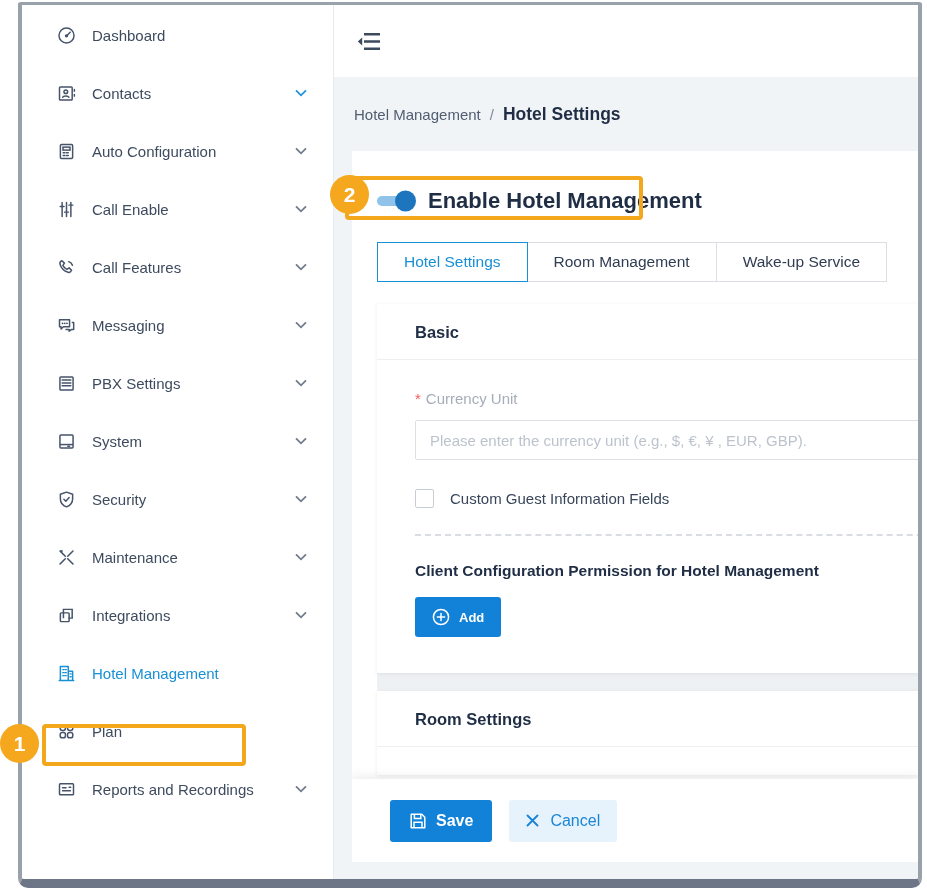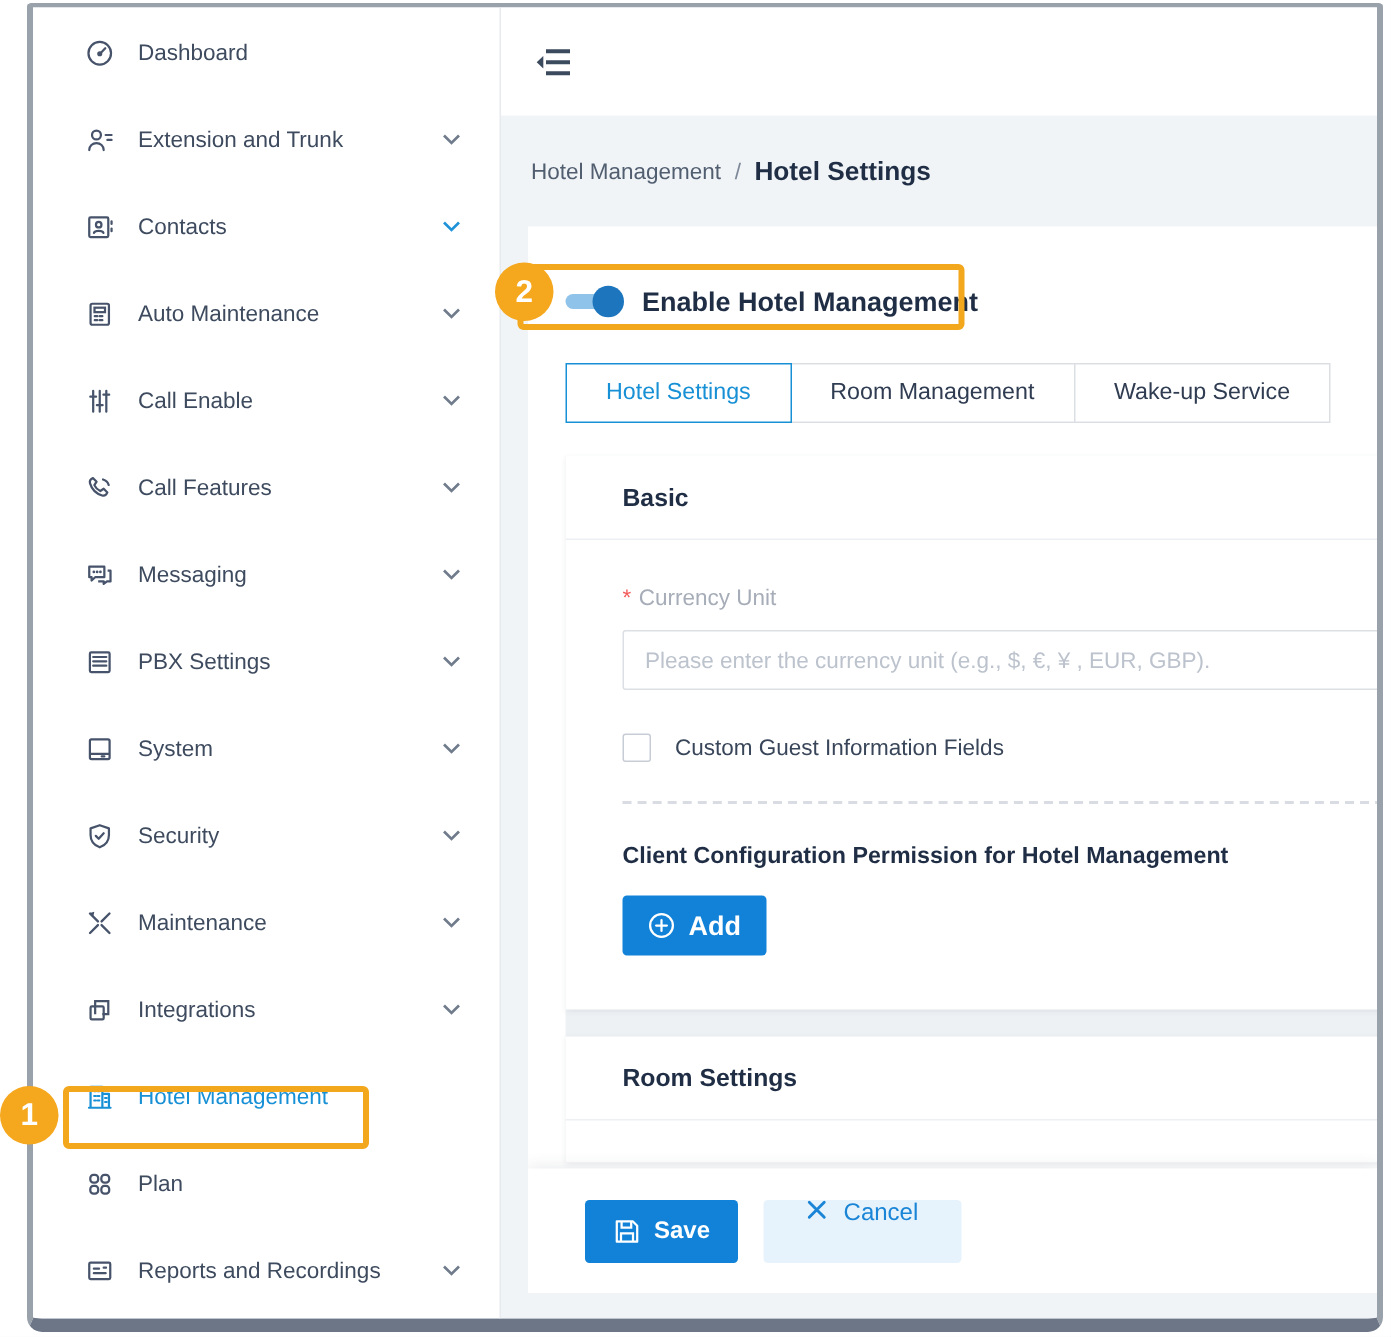--- a/index.html
+++ b/index.html
@@ -31,21 +31,21 @@
   .crumb-sep {margin:0 9px;font-size:15px;color:#7d München88;color:#7d8898;}
   .crumb-current {font-size:17.5px;font-weight:bold;color:#1f2d45;}
   .panel {flex:1;margin-left:18px;margin-bottom:17px;background:#fff;position:relative;overflow:hidden;}
   .panel-scroll {position:absolute;left:0;right:0;top:0;bottom:83px;overflow:hidden;padding:28px 0 0 25px;}
   
   .toggle-row {display:flex;align-items:center;height:44px;}
   .switch {width:36px;height:10px;border-radius:5px;background:#8fc3ea;position:relative;
            flex:none;cursor:pointer;}
   .switch::after {content:'';position:absolute;right:-3px;top:50%;transform:translateY(-50%);
                   width:21px;height:21px;border-radius:50%;background:#1d76bd;}
-  .toggle-label {margin-left:15px;font-size:18px;font-weight:bold;color:#1f2d45;white-space:nowrap;text-align:center;}
+  .toggle-label {margin-left:15px;font-size:22px;font-weight:bold;color:#1f2d45;white-space:nowrap;text-align:center;}
   
   .tabs {display:flex;margin-top:19px;}
   .tab {height:40px;box-sizing:border-box;display:flex;align-items:center;justify-content:center;
         border:1px solid #dbdfe4;background:#fff;color:#2f3c51;font-size:15.5px;
         padding:0 26px;margin-left:-1px;cursor:pointer;white-space:nowrap;}
   .tab:first-child {margin-left:0;}
   .tab.active {border-color:#1890d5;color:#1890d5;position:relative;z-index:1;}
   
   .cards {margin-top:22px;width:625px;background:#eef1f4;}
   .card {background:#fff;box-shadow:0 1px 4px rgba(40,55,80,0.09);}
@@ -60,30 +60,30 @@
                font-family:"Liberation Sans",sans-serif;}
   .text-input::placeholder {color:#bcc3cd;}
   .check-row {display:flex;align-items:center;margin-top:29px;}
   .checkbox {width:19px;height:19px;box-sizing:border-box;border:1px solid #c8cdd5;border-radius:2px;
              background:#fff;flex:none;cursor:pointer;}
   .check-label {margin-left:16px;font-size:15px;color:#39465a;}
   .dash-sep {border:none;border-top:2px dashed #d9dde3;width:578px;margin:26px 0;}
   .perm-label {font-size:15.5px;font-weight:bold;color:#1f2d45;}
   .add-btn {margin-top:17px;display:inline-flex;align-items:center;gap:9px;background:#1182d8;
             color:#fff;border:none;border-radius:3px;height:40px;padding:0 17px;
-            font-size:18px;font-weight:bold;cursor:pointer;font-family:"Liberation Sans",sans-serif;}
+            font-size:13px;font-weight:bold;cursor:pointer;font-family:"Liberation Sans",sans-serif;}
   .room-body {height:28px;}
   
   .panel-footer {position:absolute;left:0;right:0;bottom:0;height:83px;background:#fff;z-index:3;
                  box-shadow:0 -2px 10px rgba(50,60,80,0.10);display:flex;align-items:center;
                  padding-left:38px;gap:17px;}
   .save-btn {display:inline-flex;align-items:center;gap:9px;height:42px;padding:12px 19px;background:#1182d8;
              color:#fff;font-size:16px;font-weight:bold;border:none;border-radius:3px;cursor:pointer;
              font-family:"Liberation Sans",sans-serif;}
-  .cancel-btn {display:inline-flex;align-items:flex-start;gap:11px;height:42px;padding:0 29px;background:#e7f3fc;
+  .cancel-btn {display:inline-flex;align-items:center;gap:11px;height:42px;padding:0 17px;background:#e7f3fc;
              color:#1a85d6;font-size:16px;border:none;border-radius:3px;cursor:pointer;
              font-family:"Liberation Sans",sans-serif;}
   
   .hl-box {position:absolute;border:4px solid #f2a71d;border-radius:4px;z-index:5;pointer-events:none;}
   .hl-box1 {left:42px;top:724px;width:196px;height:34px;}
   .hl-box2 {left:345px;top:176px;width:290px;height:36px;}
   .badge {position:absolute;width:39px;height:39px;border-radius:50%;background:#f5a71e;color:#fff;
           font-size:21px;font-weight:bold;display:flex;align-items:center;justify-content:center;z-index:6;}
   .badge1 {left:0;top:724px;}
   .badge2 {left:330px;top:175px;}
@@ -101,35 +101,20 @@
         <span class="ic">
           <svg width="21" height="21" viewBox="0 0 24 24" fill="none" stroke="currentColor" stroke-width="1.7">
             <circle cx="12" cy="12" r="8.6"></circle>
               <path d="M12 12.6 L16.2 8.2" stroke-linecap="round"></path>
               <circle cx="12" cy="12.4" r="1.1" fill="currentColor"></circle>
             </svg>
         </span>
         <span class="lbl">Dashboard</span>
       </div>
 
-      <div class="side-item">
-        <span class="ic">
-          <svg width="21" height="21" viewBox="0 0 24 24" fill="none" stroke="currentColor" stroke-width="1.7">
-            <circle cx="9.5" cy="8" r="3.4"></circle>
-              <path d="M4 19.5c0-3.2 2.5-5.3 5.5-5.3s5.5 2.1 5.5 5.3" stroke-linecap="round"></path>
-              <path d="M16.5 8h4.5M17.8 11.8h3.2" stroke-linecap="round"></path>
-            </svg>
-        </span>
-        <span class="lbl">Extension and Trunk</span>
-        <span class="chev">
-          <svg width="12" height="8" viewBox="0 0 12 8" fill="none" stroke="currentColor" stroke-width="1.8">
-              <path d="M1 1.3 L6 6.3 L11 1.3"></path>
-            </svg>
-        </span>
-      </div>
 
       <div class="side-item">
         <span class="ic">
           <svg width="21" height="21" viewBox="0 0 24 24" fill="none" stroke="currentColor" stroke-width="1.7">
             <rect x="4" y="4.5" width="14.5" height="15" rx="1"></rect>
               <circle cx="11.2" cy="10" r="2.1"></circle>
               <path d="M7.6 16.3c.6-2 6.6-2 7.2 0" stroke-linecap="round"></path>
               <path d="M21 7.5v2M21 13v2" stroke-linecap="round"></path>
             </svg>
         </span>
@@ -142,21 +127,21 @@
       </div>
 
       <div class="side-item">
         <span class="ic">
           <svg width="21" height="21" viewBox="0 0 24 24" fill="none" stroke="currentColor" stroke-width="1.7">
             <rect x="5" y="4" width="14" height="16" rx="1.3"></rect>
               <rect x="8" y="7" width="8" height="3.4"></rect>
               <path d="M8.2 13.5h2M8.2 16.5h2M12 13.5h2M12 16.5h2" stroke-linecap="round"></path>
             </svg>
         </span>
-        <span class="lbl">Auto Maintenance</span>
+        <span class="lbl">Auto Configuration</span>
         <span class="chev">
           <svg width="12" height="8" viewBox="0 0 12 8" fill="none" stroke="currentColor" stroke-width="1.8">
               <path d="M1 1.3 L6 6.3 L11 1.3"></path>
             </svg>
         </span>
       </div>
 
       <div class="side-item">
         <span class="ic">
           <svg width="21" height="21" viewBox="0 0 24 24" fill="none" stroke="currentColor" stroke-width="1.7">

